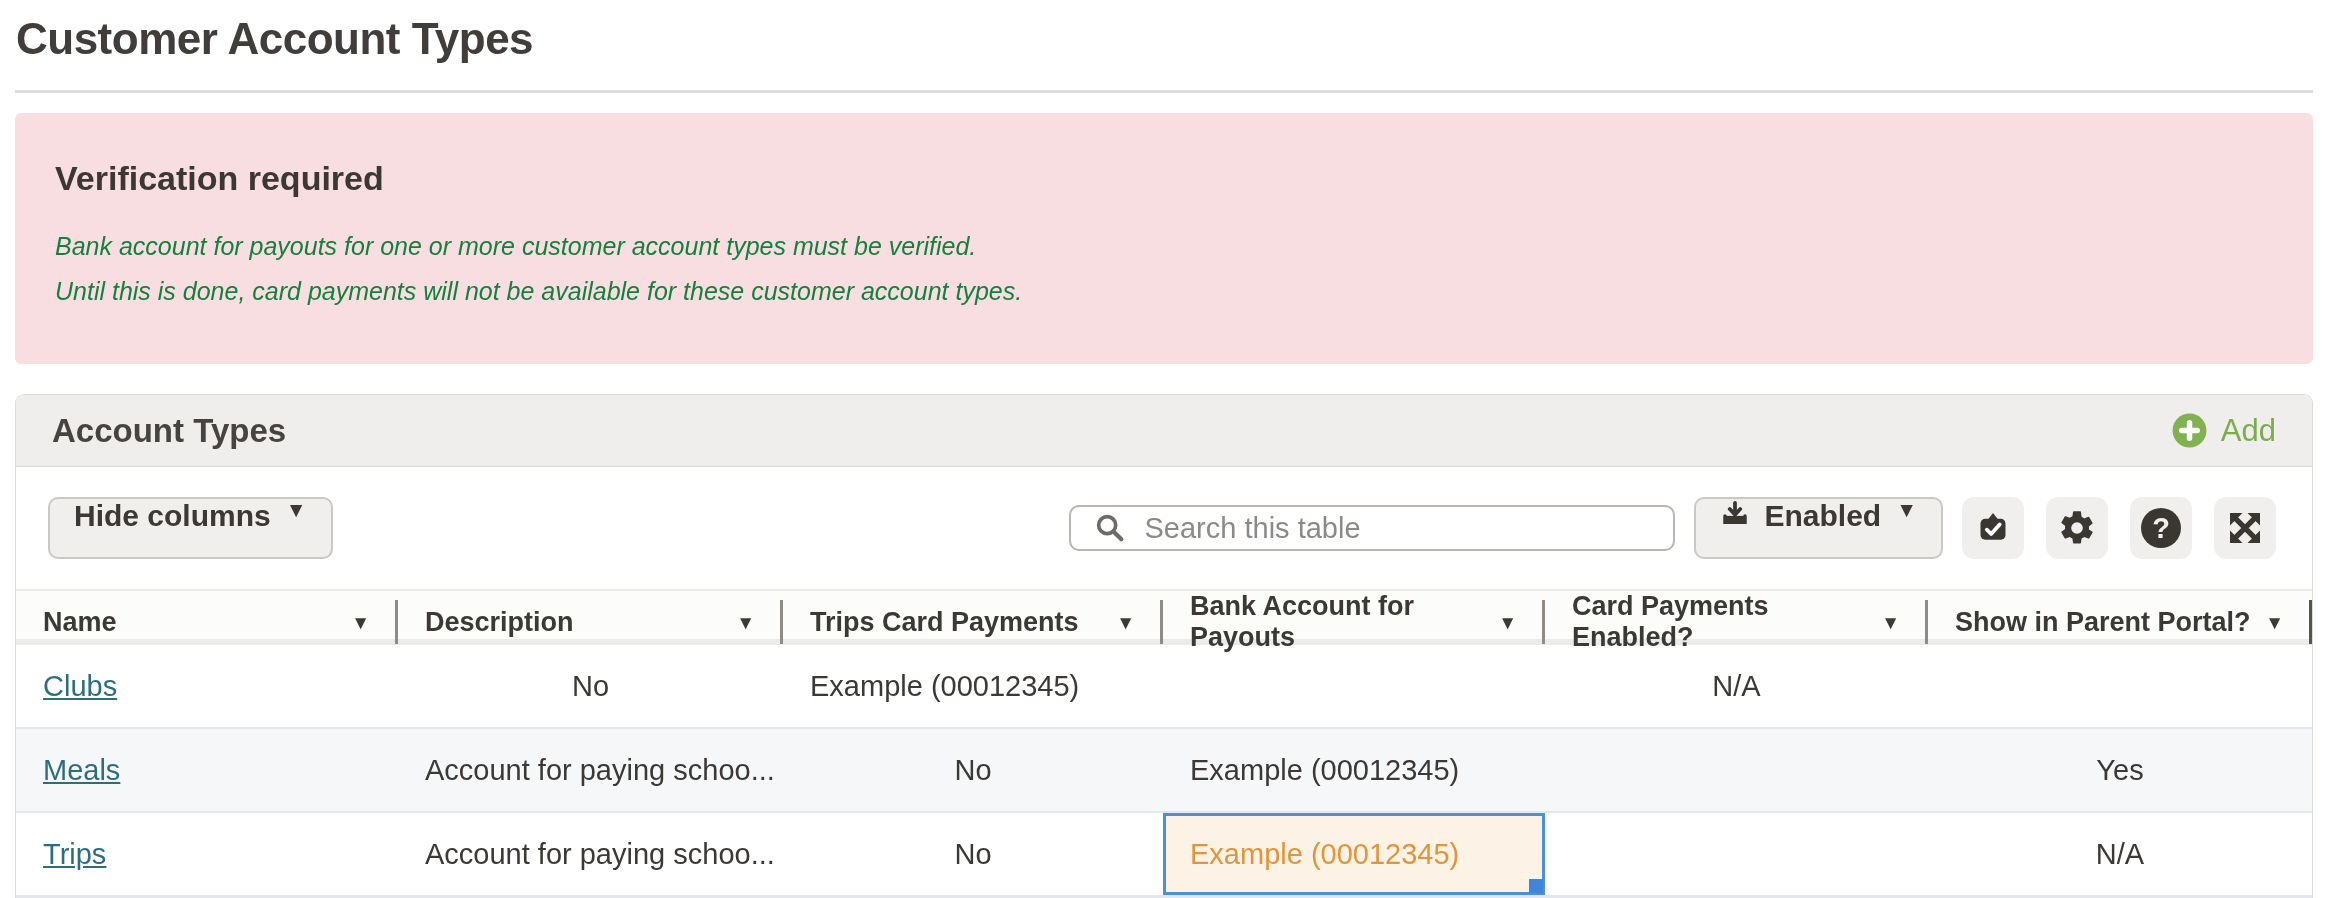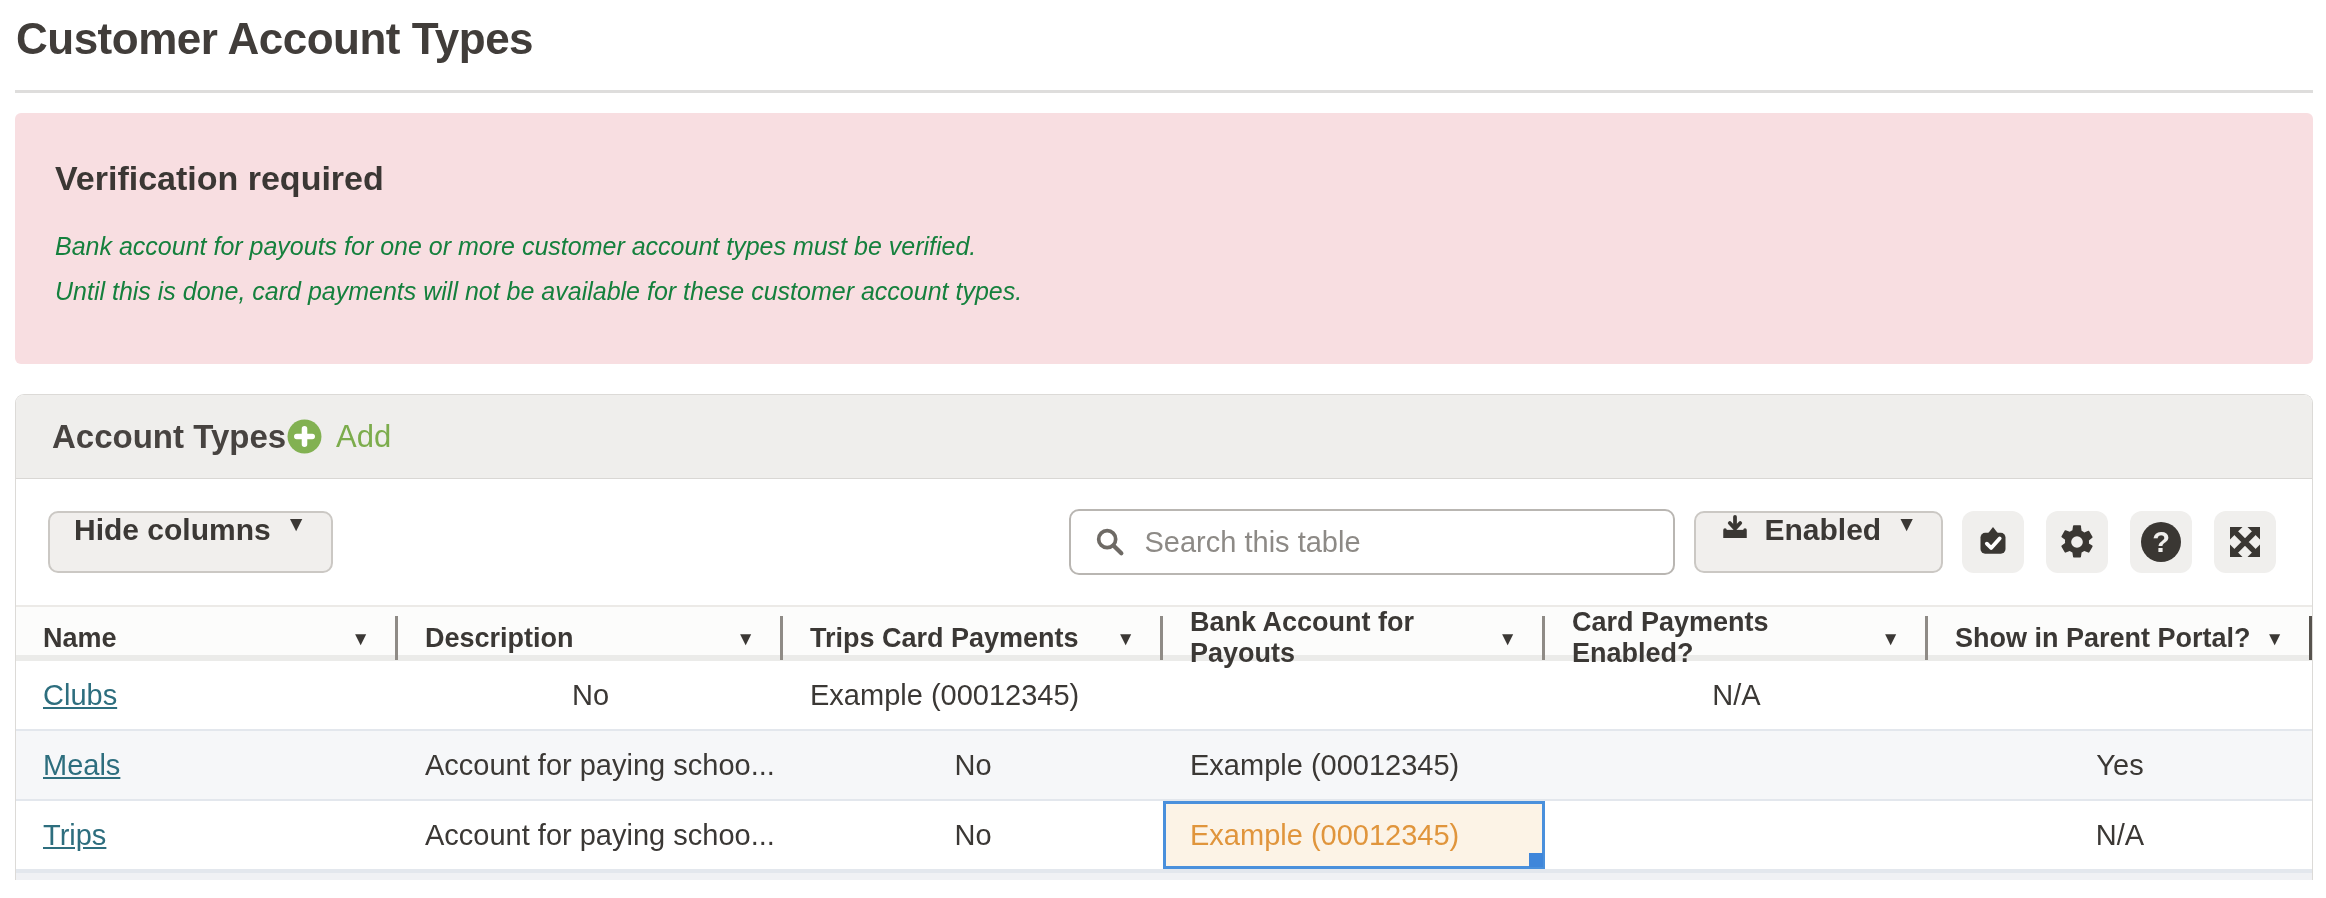--- a/index.html
+++ b/index.html
@@ -11,50 +11,50 @@
   .title-divider { border: none; border-top: 3px solid #dedddc; margin: 26px 13px 0 15px; }
 
   
   .alert { background: #f8dee1; border-radius: 6px; margin: 20px 13px 0 15px; padding: 46px 28px 50px 40px; }
   .alert-title { font-size: 34px; font-weight: bold; color: #3b3734; margin-bottom: 26px; }
   .alert-line { font-size: 25px; line-height: 45px; color: #15803d; font-style: italic; }
 
   
   .panel { margin: 30px 13px 0 15px; border: 1px solid #dcdad7; border-bottom: none; border-radius: 9px 9px 0 0; background: #fff; }
   .panel-header { background: #efeeec; border-bottom: 1px solid #d9d7d4; border-radius: 8px 8px 0 0;
-                  height: 84px; display: flex; align-items: center; padding: 0 36px; }
+                  height: 72px; display: flex; align-items: center; justify-content: space-between; padding: 0 36px; }
   .panel-title { font-size: 33px; font-weight: bold; color: #474340; }
   .add-button { display: flex; align-items: center; gap: 13px; color: #7cac4c; font-size: 31px; cursor: pointer; }
 
   
   .toolbar { display: flex; align-items: center; justify-content: space-between; padding: 30px 36px 30px 32px; }
   .btn { display: inline-flex; align-items: flex-start; gap: 15px; background: #f1efed; border: 2px solid #cbc8c4;
          border-radius: 10px; height: 62px; padding: 0 24px; font-size: 30px; font-weight: bold; color: #3b3835; cursor: pointer; }
   .caret { font-size: 21px; color: #3b3835; line-height: 1; }
   .toolbar-right { display: flex; align-items: center; gap: 19px; }
-  .search-box { display: flex; align-items: center; gap: 18px; width: 606px; height: 66px; background: #fff;
+  .search-box { display: flex; align-items: center; gap: 18px; width: 606px; height: 46px; background: #fff;
                 border: 2px solid #b9b6b2; border-radius: 10px; padding: 0 22px; }
   .search-box input { border: none; outline: none; flex: 1; font-size: 29px; font-family: inherit; color: #3b3835; background: transparent; }
   .search-box input::placeholder { color: #8d8a86; }
   .icon-group { display: flex; align-items: center; gap: 22px; }
   .icon-btn { width: 62px; height: 62px; background: #f0efed; border: none; border-radius: 12px;
               display: inline-flex; align-items: center; justify-content: center; cursor: pointer; }
   .help-circle { width: 40px; height: 40px; border-radius: 50%; background: #3a3733; color: #f0efed;
                  font-size: 29px; font-weight: bold; display: flex; align-items: center; justify-content: center; }
 
   
   .grid-cols { display: grid; grid-template-columns: 382px 385px 380px 382px 383px auto; }
   .thead { border-top: 2px solid #eceae7; background: #fcfcfb; border-bottom: 6px solid #ebebe9; height: 56px; }
   .th { position: relative; display: flex; align-items: center; justify-content: space-between;
         padding: 0 28px 0 27px; font-size: 27px; font-weight: bold; color: #3b3835; cursor: pointer; }
   .th::after { content: ''; position: absolute; right: 0; top: 50%; transform: translateY(-50%);
                width: 3px; height: 44px; background: #8f8b86; }
   .th:last-child::after { background: #57534e; }
   .th .caret { font-size: 19px; }
-  .row { height: 70px; align-items: stretch; border-bottom: 2px solid #e3e7ed; font-size: 29px; }
+  .row { height: 84px; align-items: stretch; border-bottom: 2px solid #e3e7ed; font-size: 29px; }
   .row.alt { background: #f6f7f9; }
   .cell { display: flex; align-items: center; padding: 0 27px; overflow: hidden; white-space: nowrap; }
   .cell.center { justify-content: center; }
   .name-link { color: #2d6e7e; text-decoration: underline; cursor: pointer; }
   .cell.sel { position: relative; outline: 3px solid #4a90dc; outline-offset: -3px; background: #fcf3e6; color: #e0953c; }
   .sel-handle { position: absolute; right: 2px; bottom: 2px; width: 14px; height: 14px; background: #3f86da; }
   .partial-row { height: 9px; background: #f0f1f4; border-top: 2px solid #e3e7ed; }
 
   svg { display: block; }
 </style>

